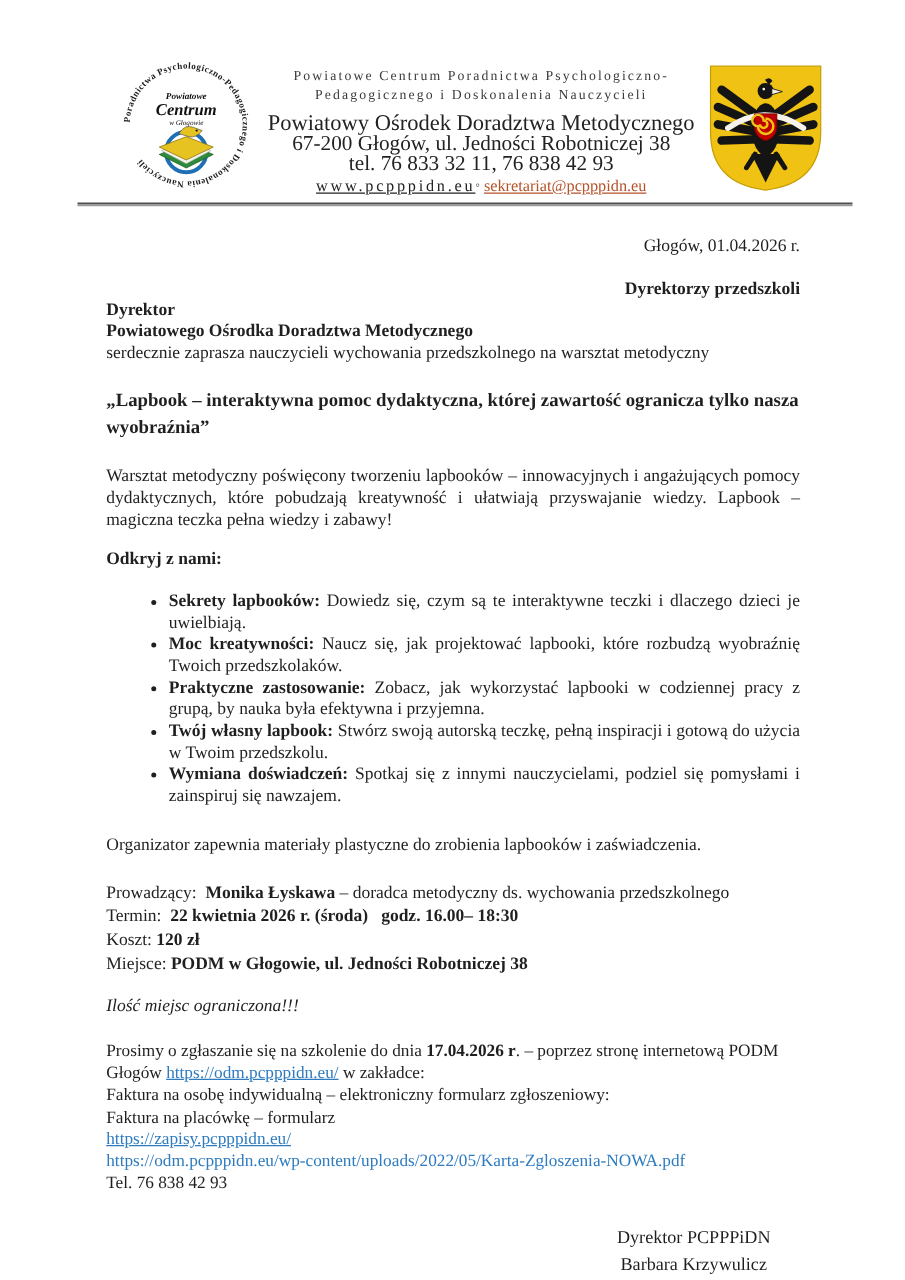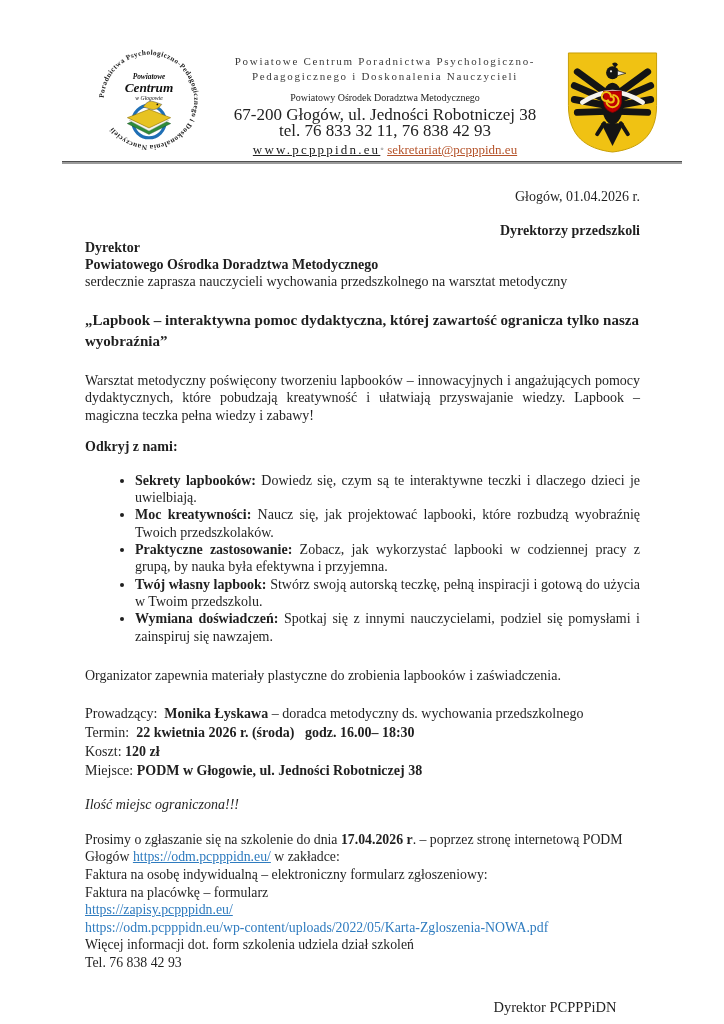--- a/index.html
+++ b/index.html
@@ -15,21 +15,21 @@
   
   .header-row {
     display:flex; align-items:flex-start;
     margin:46px 64px 0 93px;
   }
   .logo-box { width:112px; flex:0 0 112px; }
   .header-center { flex:1; text-align:center; padding-top:8px; }
   .org-spaced {
     font-size:11px; letter-spacing:1.7px; color:#3b3b3b; line-height:15px;
   }
-  .sub-org { font-size:10px; color:#222; line-height:18px; margin-top:5px;text-align:center; }
+  .sub-org { font-size:18px; color:#222; line-height:18px; margin-top:5px;text-align:center; }
   .addr-line { font-size:17px; line-height:16px; color:#222; }
   .web-line { font-size:13px; line-height:17px; margin-top:1px; }
   .web-link {
     color:#222; letter-spacing:2.2px; text-decoration:underline; cursor:pointer;
   }
   .sep-dot { font-size:10px; color:#444; vertical-align:2px; }
   .email-link { color:#b5532a; text-decoration:underline; cursor:pointer; }
   .coat-box { width:95px; flex:0 0 95px; padding-top:4px; }
   .header-divider {
     height:3px; margin:3px 42px 0 62px;
@@ -191,21 +191,20 @@
     </div>
 
     <p class="limited t-center">Ilość miejsc ograniczona!!!</p>
 
     <div class="signup t-center">
       <p><span>Prosimy o zgłaszanie się na szkolenie do dnia </span><span class="bold">17.04.2026 r</span><span>. – poprzez stronę internetową PODM Głogów </span><a href="#" class="blue-link">https://odm.pcpppidn.eu/</a><span> w zakładce:</span></p>
       <p>Faktura na osobę indywidualną – elektroniczny formularz zgłoszeniowy:</p>
       <p>Faktura na placówkę – formularz</p>
       <p><a href="#" class="blue-link">https://zapisy.pcpppidn.eu/</a></p>
       <p><a href="#" class="blue-link no-underline">https://odm.pcpppidn.eu/wp-content/uploads/2022/05/Karta-Zgloszenia-NOWA.pdf</a></p>
-      <p>Więcej informacji dot. form szkolenia udziela dział szkoleń</p>
       <p>Tel. 76 838 42 93</p>
     </div>
 
     <div class="signature">
       <p>Dyrektor PCPPPiDN</p>
       <p>Barbara Krzywulicz</p>
     </div>
 
   </div>
 </div>

